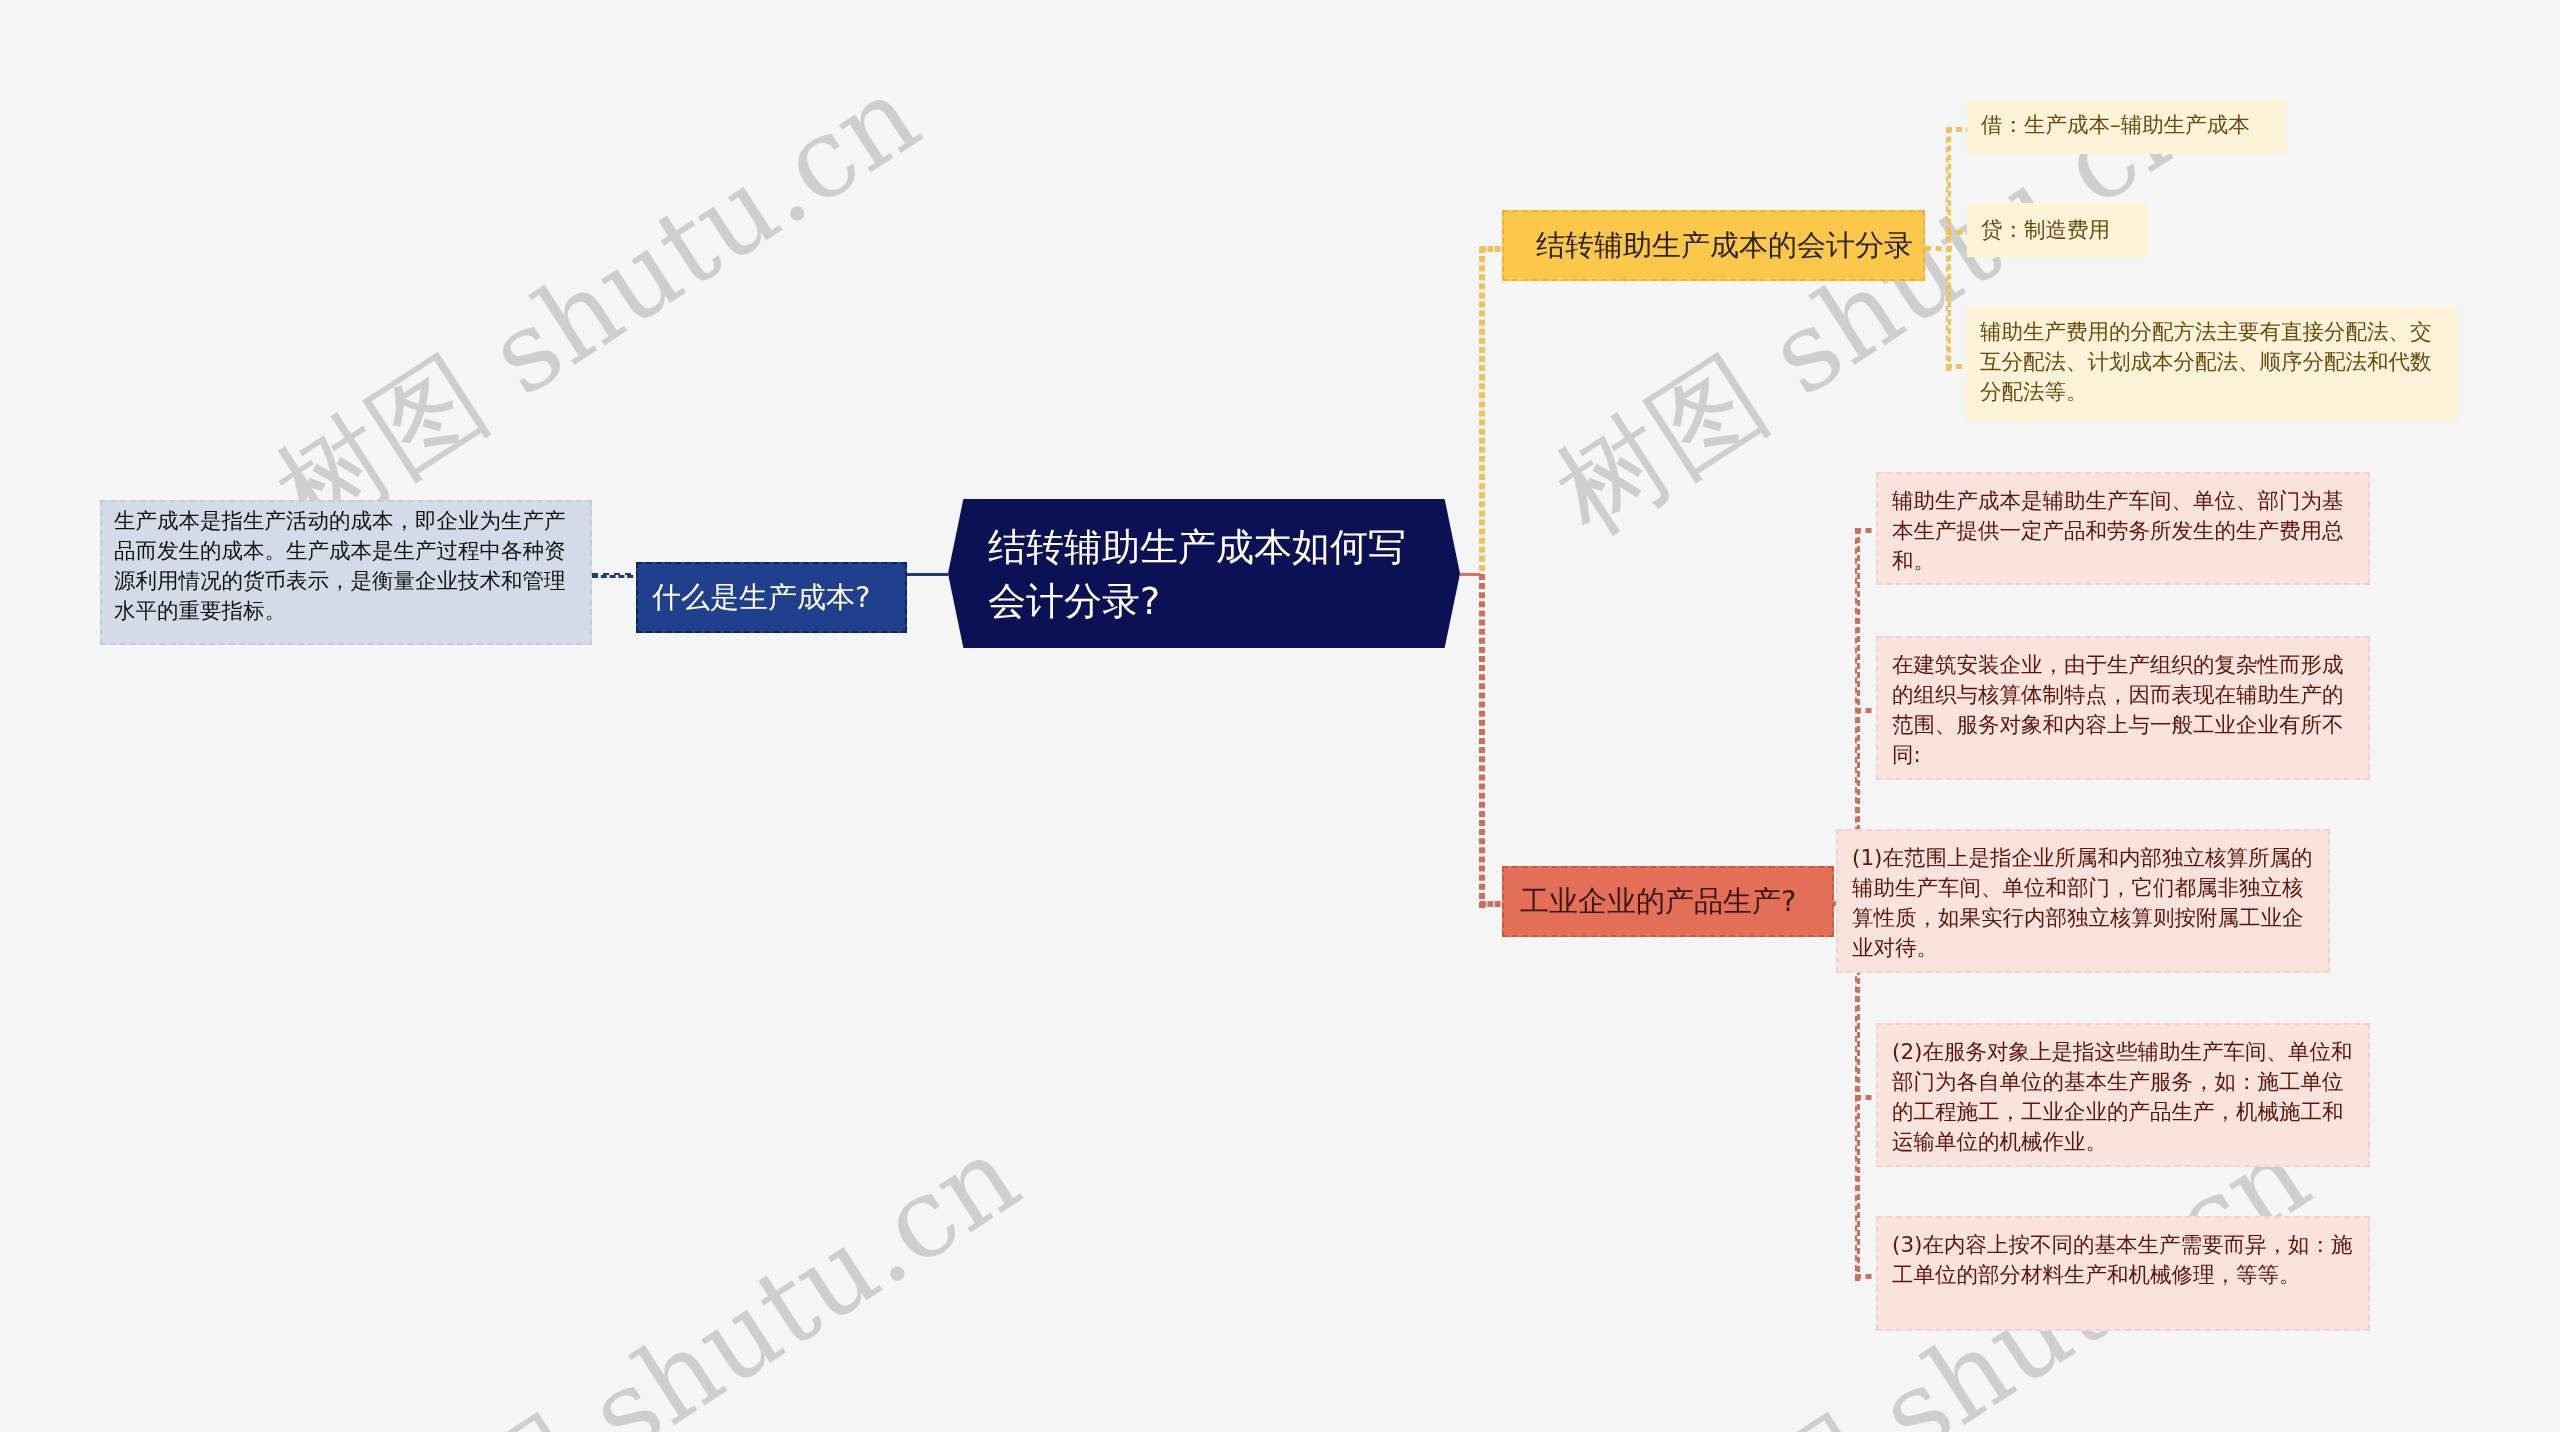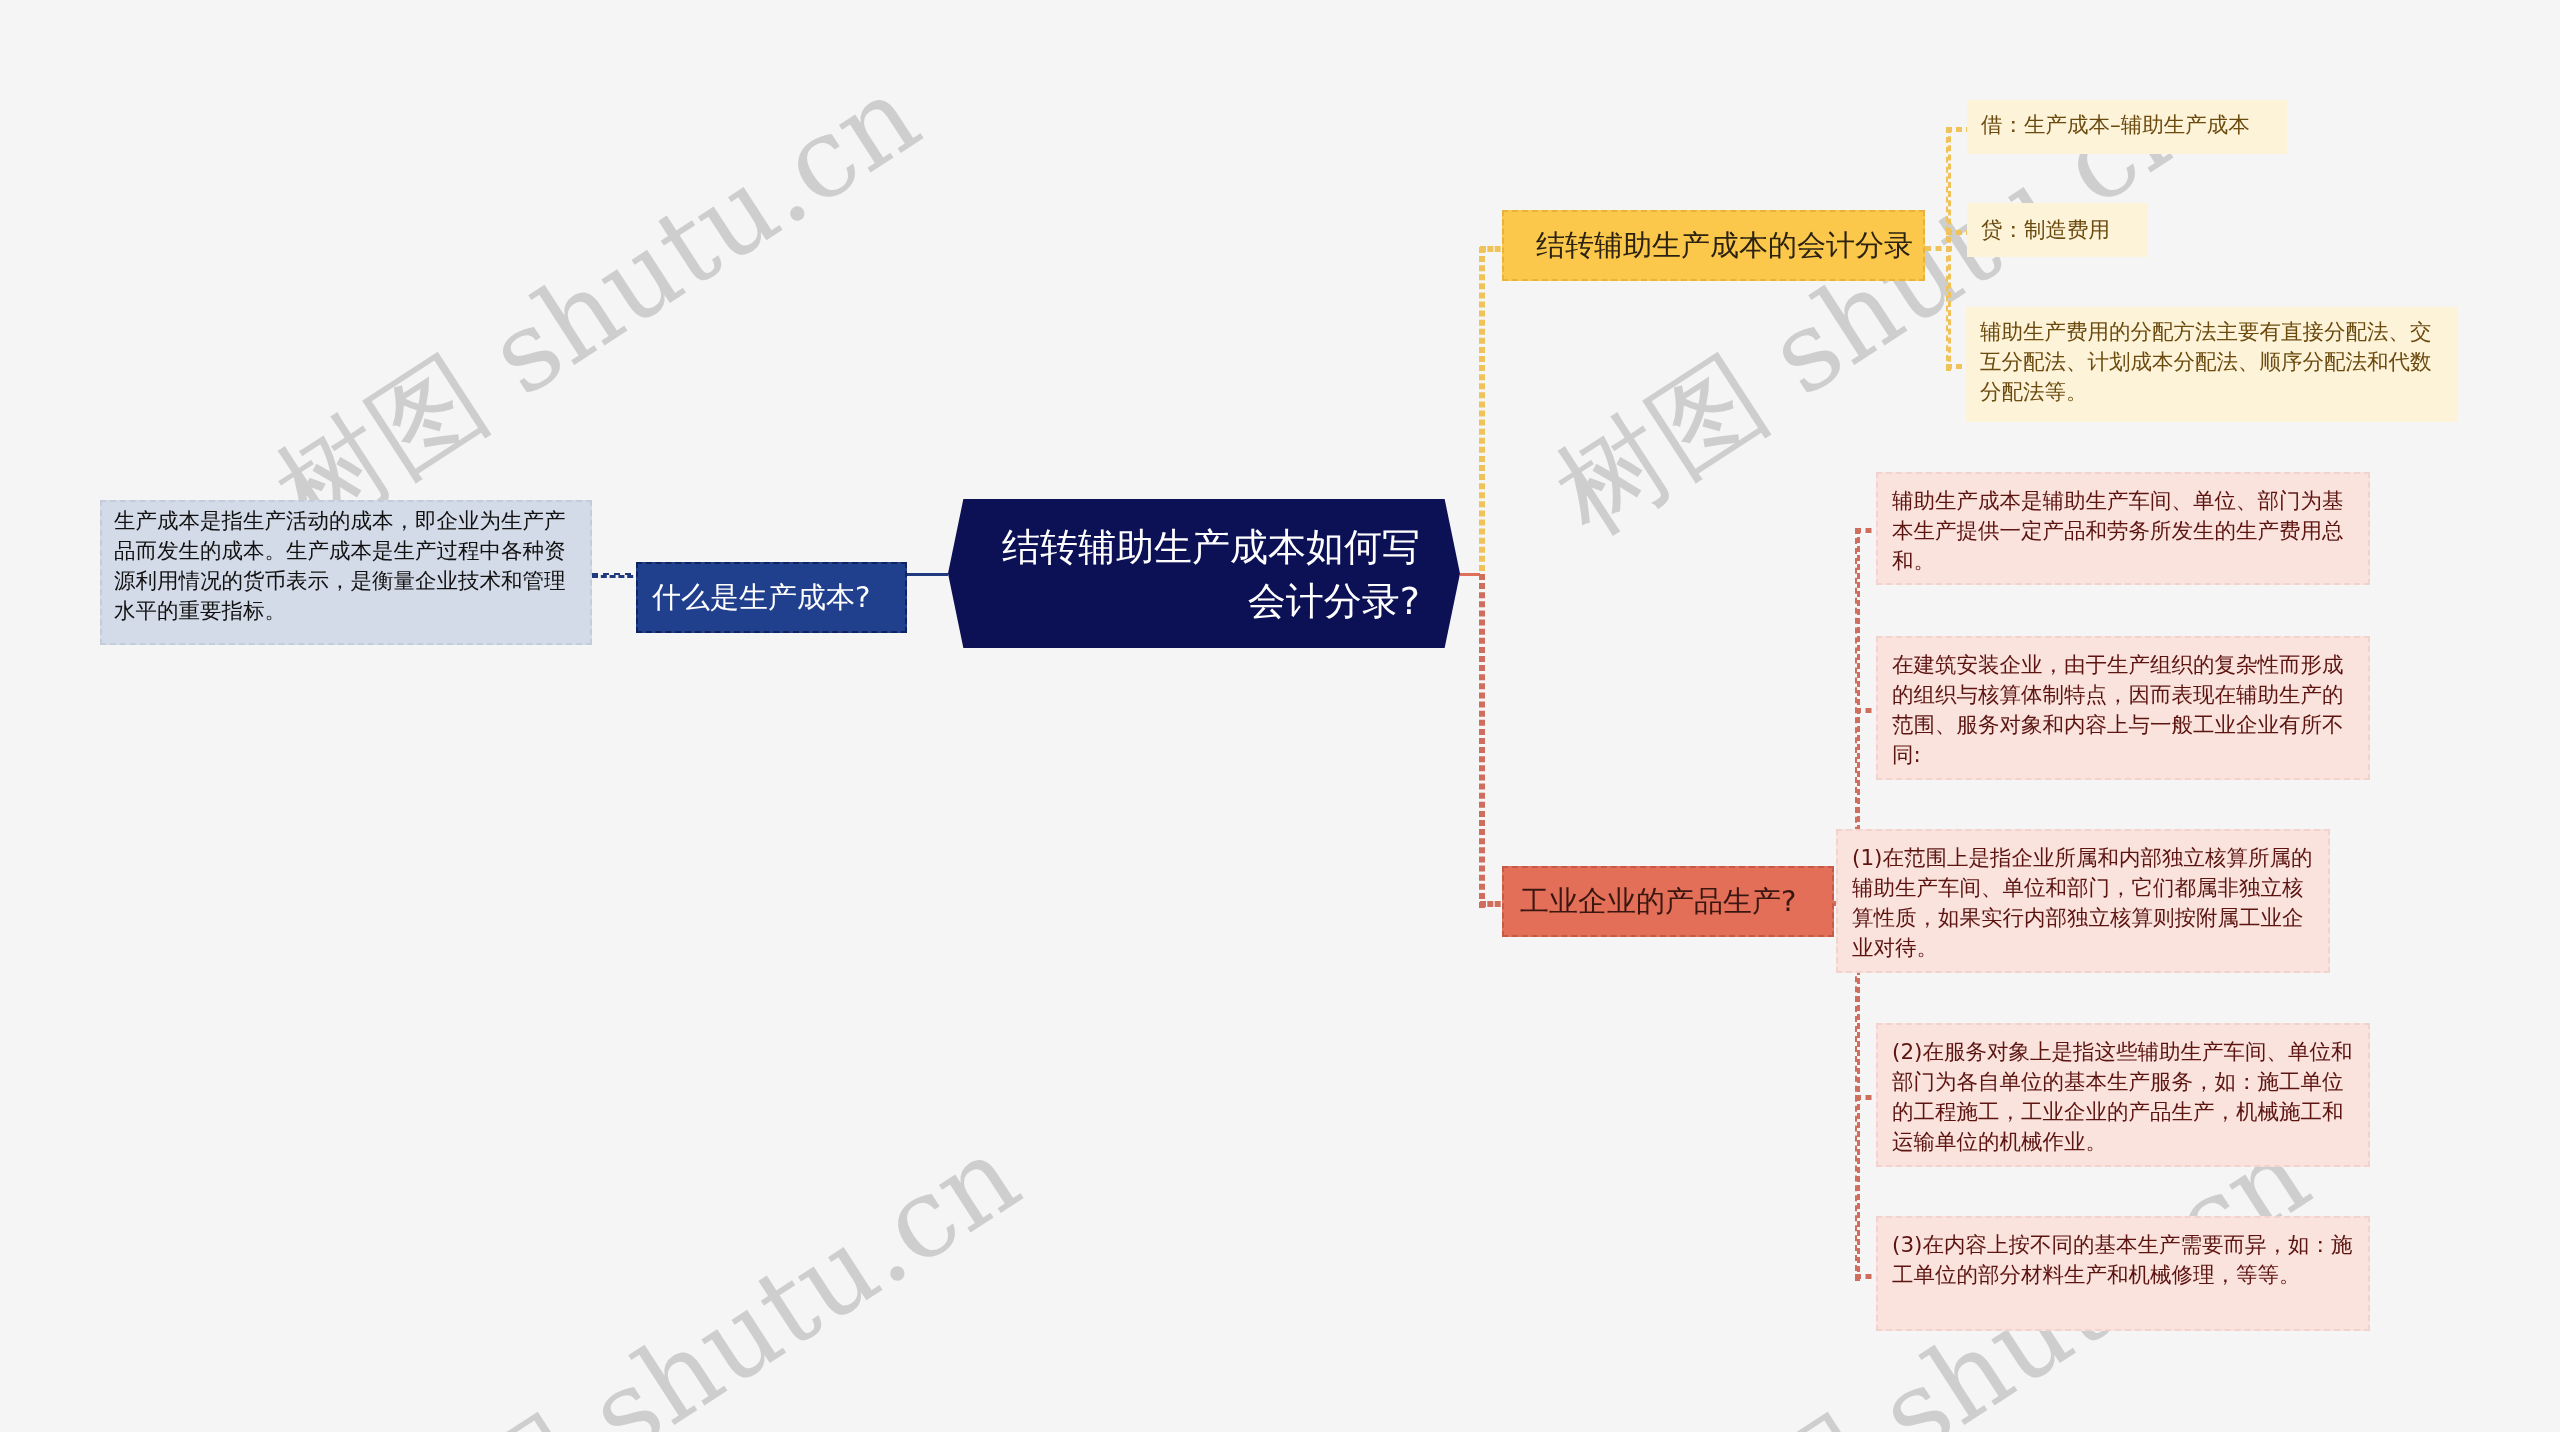--- a/index.html
+++ b/index.html
@@ -5,21 +5,21 @@
   html, body { margin: 0; padding: 0; }
   body {
     width: 2560px; height: 1432px; position: relative; overflow: hidden;
     background: #f5f5f5;
     font-family: "DejaVu Sans", "Liberation Sans", sans-serif;
   }
   .node { display: flex; align-items: center; box-sizing: border-box; position: absolute; }
   .root {
     left: 948px; top: 499px; width: 512px; height: 149px;
     background: #0c1155; color: #ffffff; font-size: 38px; line-height: 54px;
-    justify-content: center; text-align: right;
+    justify-content: center; text-align: left;
     clip-path: polygon(3% 0, 97% 0, 100% 50%, 97% 100%, 3% 100%, 0 50%);
     padding: 0 40px;
   }
   .left-node {
     left: 636px; top: 538px; width: 271px; height: 71px;
     background: #203f8c; color: #ffffff; font-size: 29px;
     border: 2px dashed #0f245e; padding-left: 14px; margin-top: 24px;
   }
   .left-detail {
     left: 100px; top: 500px; width: 492px; height: 145px;

